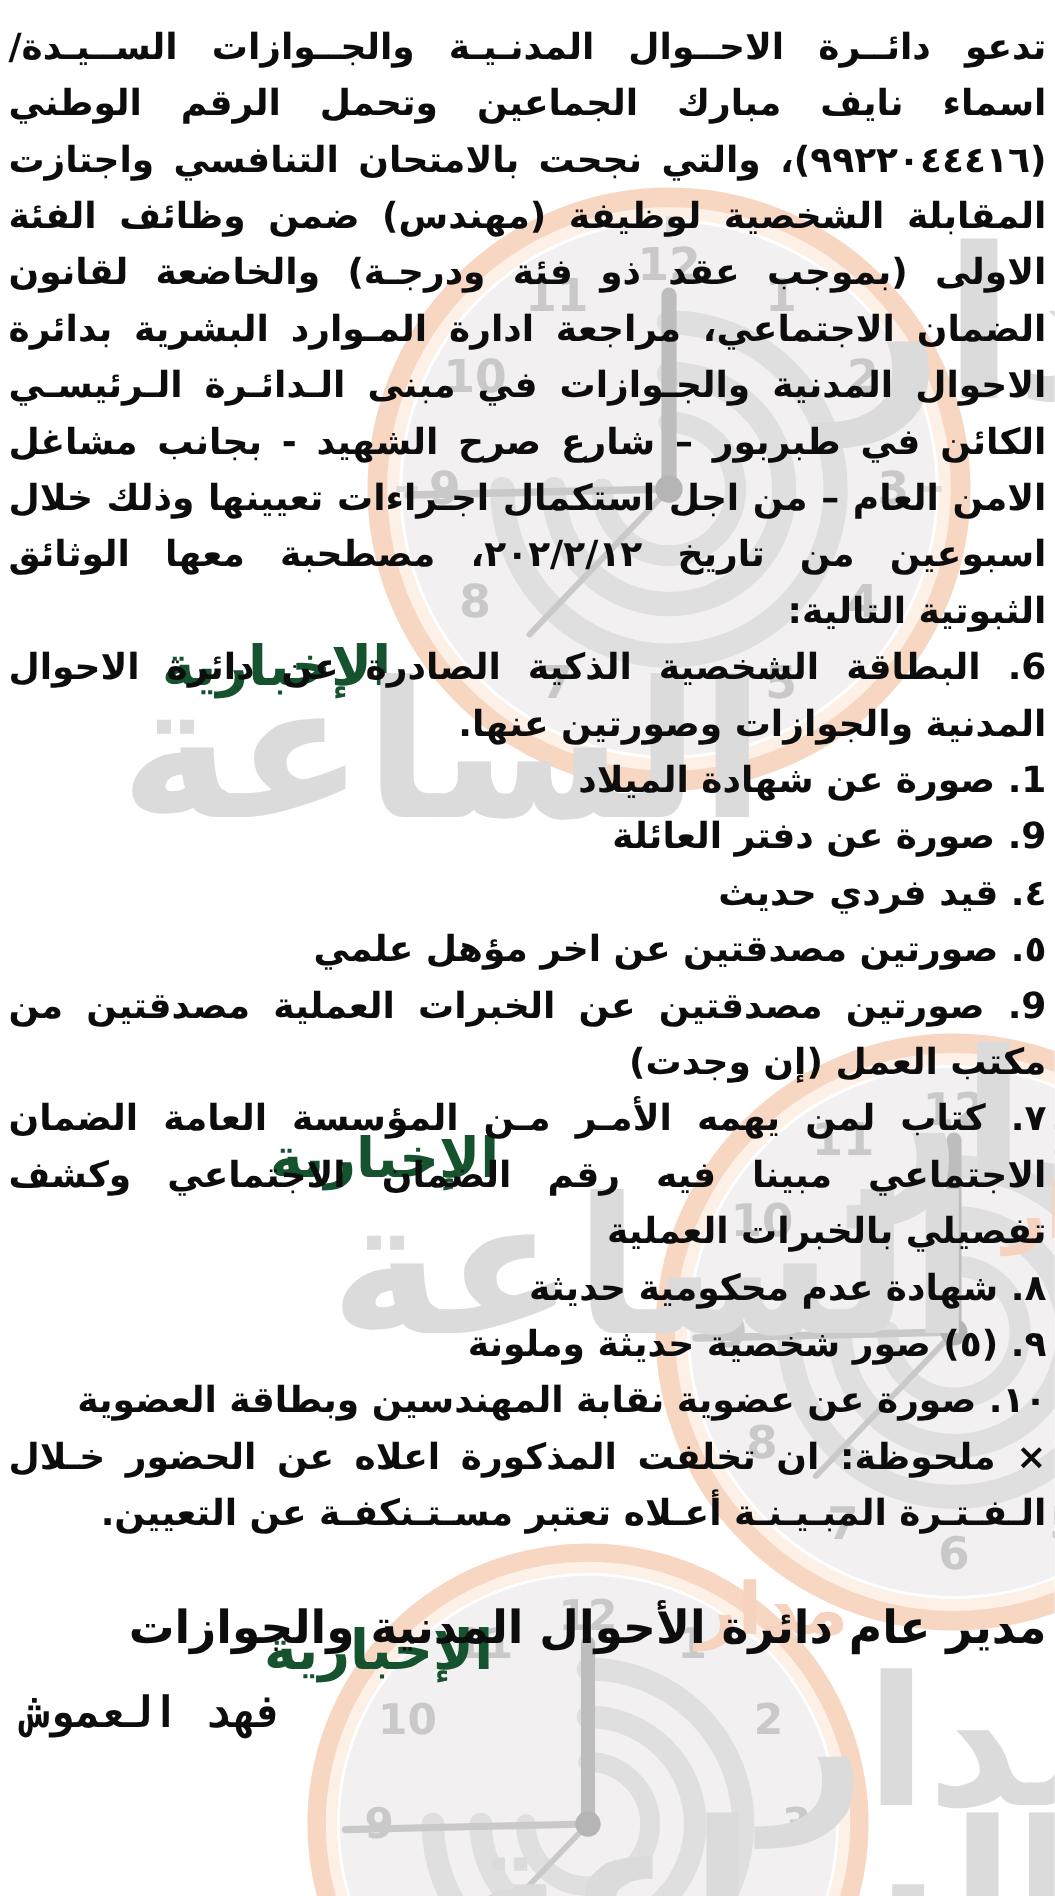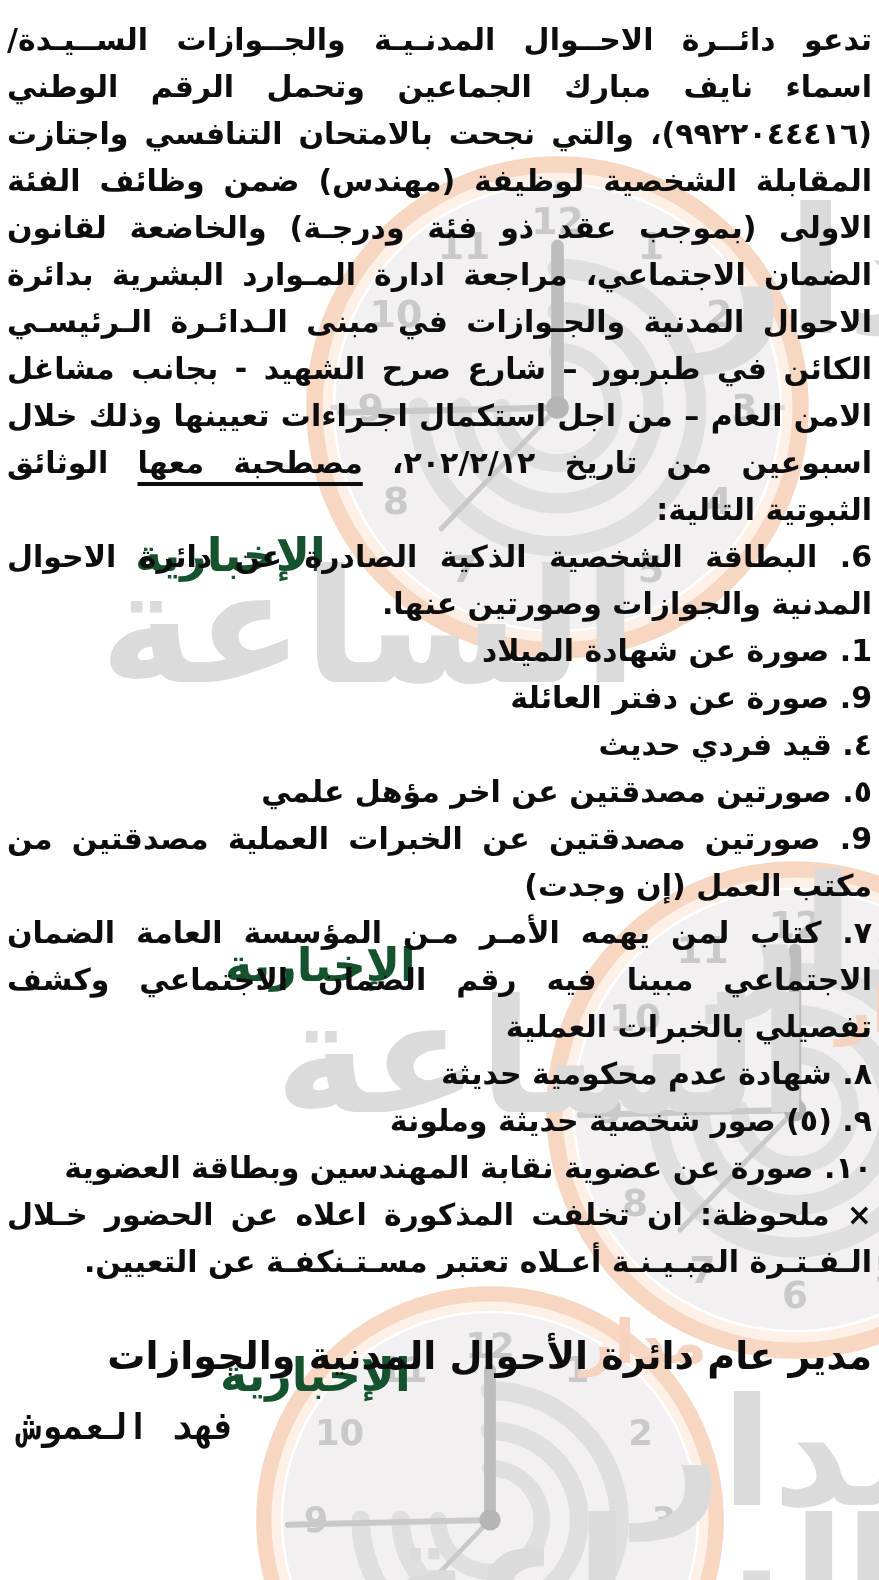--- a/index.html
+++ b/index.html
@@ -43,21 +43,20 @@
 
   
   .content{position:relative;z-index:2;padding:16px 7px 0 7px;}
   .para,.item{
     margin:0;
     font-size:30px;
     line-height:47px;
     text-align:justify;
   }
   .underlined{
-    text-decoration:underline;
     text-decoration-thickness:3.5px;
     text-underline-offset:9px;
   }
   .sig-title{
     margin-top:44px;
     font-size:38px;
     line-height:54px;
   }
   .sig-name{
     margin-top:22px;

